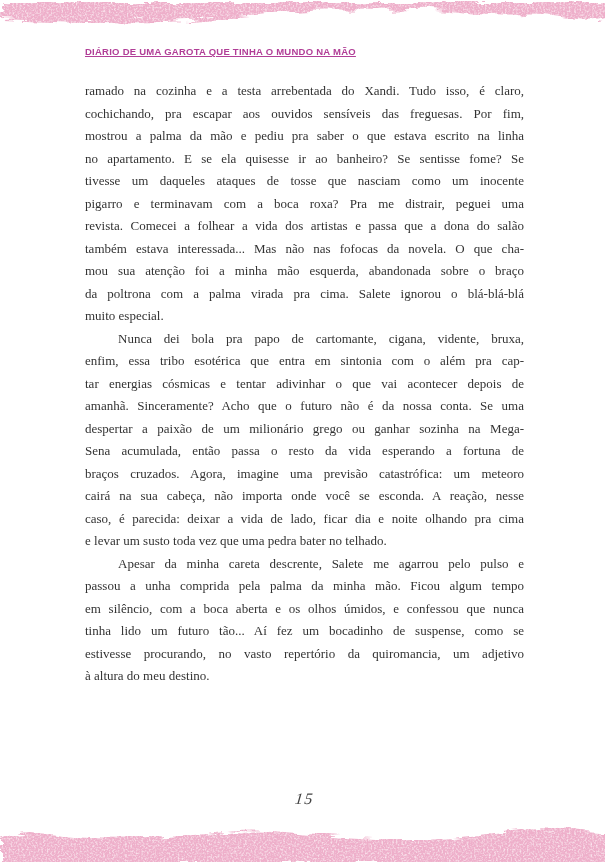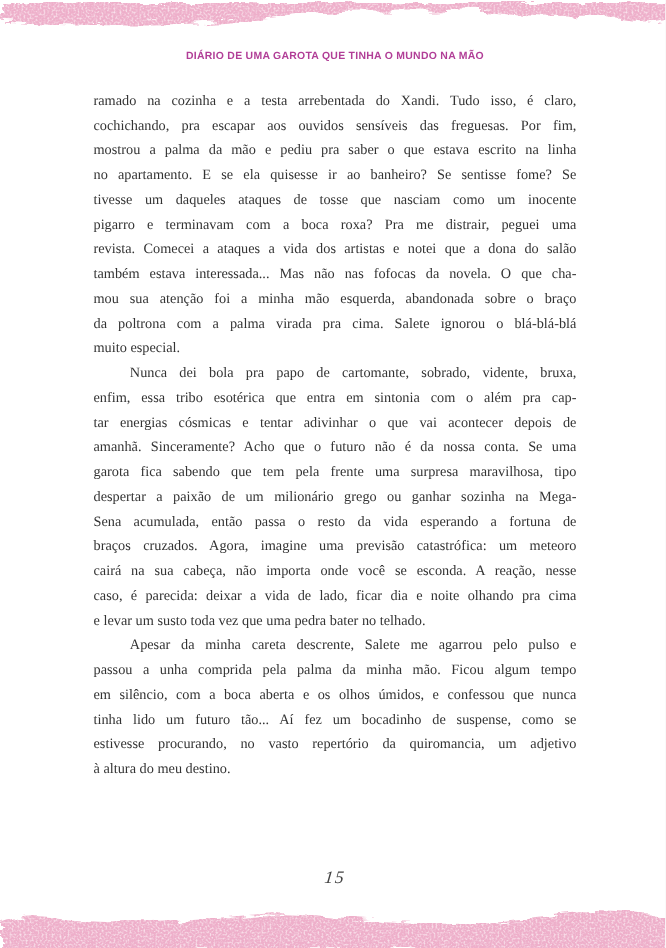--- a/index.html
+++ b/index.html
@@ -17,26 +17,27 @@
     margin:0 auto;
     background:var(--background);
     overflow:hidden;
   }
   .band{position:absolute;left:0;display:block;}
   .band-top{top:0;}
   .band-bottom{bottom:0;}
   .running-header{
     position:absolute;
     top:46px;left:85px;right:81px;
-    text-align:center;
+    text-align:left;
     font-family:"Liberation Sans",sans-serif;
     font-weight:bold;
     font-size:9.5px;
     letter-spacing:0.25px;
     color:var(--header-text);
+    text-decoration:underline;
   }
   .content{
     position:absolute;
     top:80px;left:85px;
     width:439px;
     color:var(--body-text);
     font-size:13px;
     line-height:22.5px;
   }
   .para{margin:0;}
@@ -89,32 +90,31 @@
   <div class="content">
       <div class="para">
         <div class="line">ramado na cozinha e a testa arrebentada do Xandi. Tudo isso, é claro,</div>
         <div class="line">cochichando, pra escapar aos ouvidos sensíveis das freguesas. Por fim,</div>
         <div class="line">mostrou a palma da mão e pediu pra saber o que estava escrito na linha</div>
       </div>
       <div class="para">
         <div class="line">no apartamento. E se ela quisesse ir ao banheiro? Se sentisse fome? Se</div>
         <div class="line">tivesse um daqueles ataques de tosse que nasciam como um inocente</div>
         <div class="line">pigarro e terminavam com a boca roxa? Pra me distrair, peguei uma</div>
-        <div class="line">revista. Comecei a ataques a vida dos artistas e notei que a dona do salão</div>
+        <div class="line">revista. Comecei a folhear a vida dos artistas e passa que a dona do salão</div>
         <div class="line">também estava interessada... Mas não nas fofocas da novela. O que cha-</div>
         <div class="line">mou sua atenção foi a minha mão esquerda, abandonada sobre o braço</div>
         <div class="line">da poltrona com a palma virada pra cima. Salete ignorou o blá-blá-blá</div>
         <div class="line last">muito especial.</div>
       </div>
       <div class="para">
-        <div class="line first">Nunca dei bola pra papo de cartomante, sobrado, vidente, bruxa,</div>
+        <div class="line first">Nunca dei bola pra papo de cartomante, cigana, vidente, bruxa,</div>
         <div class="line">enfim, essa tribo esotérica que entra em sintonia com o além pra cap-</div>
         <div class="line">tar energias cósmicas e tentar adivinhar o que vai acontecer depois de</div>
         <div class="line">amanhã. Sinceramente? Acho que o futuro não é da nossa conta. Se uma</div>
-        <div class="line">garota fica sabendo que tem pela frente uma surpresa maravilhosa, tipo</div>
         <div class="line">despertar a paixão de um milionário grego ou ganhar sozinha na Mega-</div>
         <div class="line">Sena acumulada, então passa o resto da vida esperando a fortuna de</div>
         <div class="line">braços cruzados. Agora, imagine uma previsão catastrófica: um meteoro</div>
         <div class="line">cairá na sua cabeça, não importa onde você se esconda. A reação, nesse</div>
         <div class="line">caso, é parecida: deixar a vida de lado, ficar dia e noite olhando pra cima</div>
         <div class="line last">e levar um susto toda vez que uma pedra bater no telhado.</div>
       </div>
       <div class="para">
         <div class="line first">Apesar da minha careta descrente, Salete me agarrou pelo pulso e</div>
         <div class="line">passou a unha comprida pela palma da minha mão. Ficou algum tempo</div>

